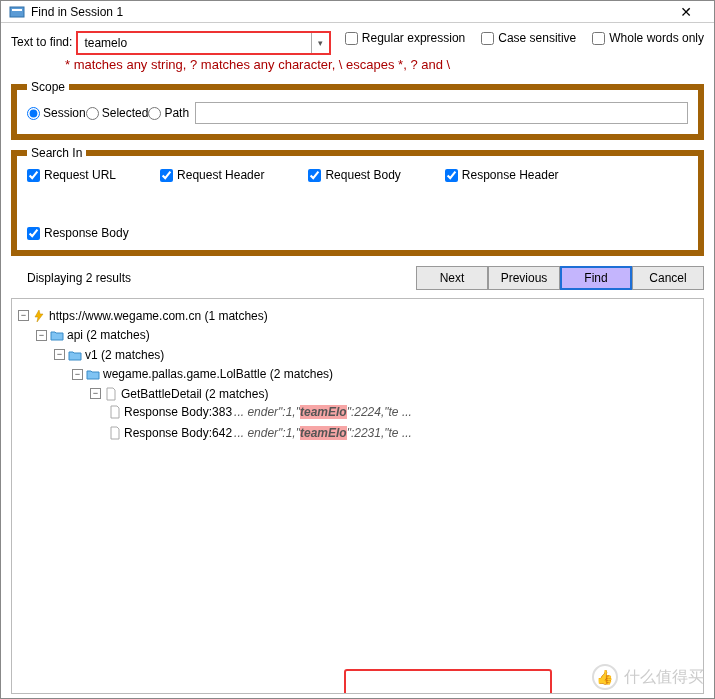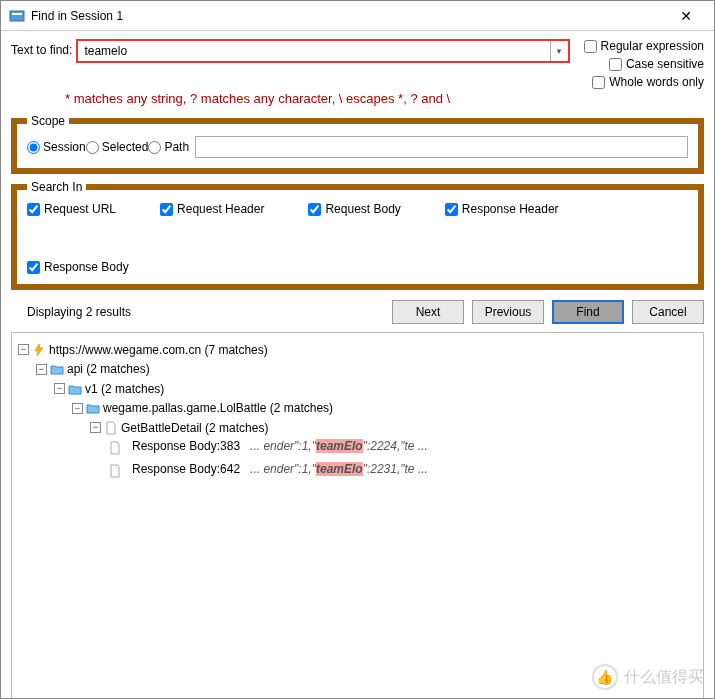--- a/index.html
+++ b/index.html
@@ -1,51 +1,51 @@
 <!DOCTYPE html>
 <html><head>
 <meta charset="utf-8">
 <style>
 * { box-sizing: border-box; margin: 0; padding: 0; }
 body { font-family: "Microsoft YaHei", "Segoe UI", Tahoma, sans-serif; font-size: 12px; background: #fff; color: #000; width: 715px; height: 699px; overflow: hidden; position: relative; border: 1px solid #888; }
-.titlebar { height: 30px; border-bottom: 1px solid #ccc; display: flex; align-items: center; padding: 0 8px; background: #fff; }
+.titlebar { height: 22px; border-bottom: 1px solid #ccc; display: flex; align-items: center; padding: 0 8px; background: #fff; }
 .titlebar .app-icon { width: 16px; height: 16px; margin-right: 6px; display: inline-flex; align-items: center; justify-content: center; }
 .titlebar .title { flex: 1; font-size: 12px; }
 .titlebar .close { width: 40px; height: 28px; display: flex; align-items: center; justify-content: center; font-size: 14px; cursor: pointer; }
 .content { padding: 8px 10px; }
 .row-find { display: flex; align-items: flex-start; gap: 4px; margin-bottom: 2px; }
 .lbl-find { padding-top: 4px; }
 .find-input-wrap { flex: 1; display: flex; align-items: center; border: 2px solid #e33; background: #fff; }
 .find-input { flex: 1; border: none; outline: none; padding: 3px 6px; font-size: 12px; font-family: inherit; }
 .find-dd { width: 18px; height: 20px; border-left: 1px solid #aaa; display: flex; align-items: center; justify-content: center; font-size: 9px; color: #555; cursor: pointer; }
-.opts-col { display: flex; flex-direction: column; gap: 4px; padding-left: 10px; align-items: flex-end; }
+.opts-col { display: flex; gap: 16px; padding-left: 10px; align-items: flex-end; }
 .chk-row { display: flex; align-items: center; gap: 4px; white-space: nowrap; }
 .chk-row input { width: 13px; height: 13px; }
 .hint { font-size: 13px; color: #a00; margin-left: 54px; margin-bottom: 8px; }
 fieldset { border: 6px solid #a16207; margin: 6px 0; padding: 8px 10px 10px 10px; }
 legend { padding: 0 4px; font-size: 12px; }
 .radio-row { display: flex; align-items: center; }
 .radio-row label { display: flex; align-items: center; gap: 3px; }
 .radio-row input[type=radio] { width: 13px; height: 13px; }
 .path-input { flex: 1; margin-left: 6px; border: 1px solid #aaa; height: 22px; padding: 0 4px; background: #fff; }
 .searchin-row { display: flex; align-items: center; gap: 44px; flex-wrap: wrap; }
 .results-bar { display: flex; align-items: center; margin: 10px 0 8px 16px; justify-content: center; }
 .results-text { flex: 1; }
-.btns { display: flex; gap: 8px; }
+.btns { display: flex; }
 .btn { min-width: 72px; height: 24px; border: 1px solid #999; background: #e9e9e9; font-size: 12px; cursor: pointer; font-family: inherit; }
-.btn.primary { border: 2px solid #1e6fd6; background: #a3a3a3; }
+.btn.primary { border: 2px solid #1e6fd6; background: #c4b5fd; }
 .tree-panel { border: 1px solid #bbb; height: 396px; overflow: auto; padding: 6px 4px; background: #fff; position: relative; }
 .tree ul { list-style: none; padding-left: 18px; }
 .tree > ul { padding-left: 2px; }
 .tree li { line-height: 18px; white-space: nowrap; position: relative; }
 .tree-row { display: inline-flex; align-items: center; gap: 3px; }
 .toggle { width: 11px; height: 11px; border: 1px solid #888; display: inline-flex; align-items: center; justify-content: center; font-size: 9px; line-height: 1; cursor: pointer; background: #fff; color: #333; }
 .ico { width: 14px; height: 14px; display: inline-flex; align-items: center; justify-content: center; }
 .ico-bolt svg, .ico-folder svg, .ico-file svg { display: block; }
-.match-line { display: inline-flex; align-items: flex-end; gap: 10px; }
+.match-line { display: inline-flex; align-items: center; gap: 2px; }
 .match-context { font-style: italic; color: #555; }
 .match-hi { background: #f7a6a6; font-weight: bold; font-style: italic; }
 .annot-box { position: absolute; border: 2px solid #e33; pointer-events: none; border-radius: 3px; }
 .annot1 { left: 332px; top: 370px; width: 208px; height: 52px; }
 .watermark { position: absolute; right: 10px; bottom: 8px; display: flex; align-items: center; gap: 6px; color: #ccc; font-size: 16px; pointer-events: none; }
 .wm-circle { width: 26px; height: 26px; border: 2px solid #ddd; border-radius: 50%; display: flex; align-items: center; justify-content: center; font-size: 14px; color: #ddd; }
 </style>
 </head>
 <body>
 
@@ -143,21 +143,21 @@
   <div class="tree-panel tree">
     <ul>
       <li>
         <span class="tree-row">
           <span class="toggle">−</span>
           <span class="ico ico-bolt">
               <svg width="12" height="12">
                 <polygon points="6,0 2,7 5,7 4,12 10,4 7,4" fill="#f5b400" stroke="#c08a00" stroke-width="0.5"></polygon>
               </svg>
             </span>
-          <span>https://www.wegame.com.cn (7 matches)</span>
+          <span>https://www.wegame.com.cn (1 matches)</span>
         </span>
         <ul>
           <li>
             <span class="tree-row">
               <span class="toggle">−</span>
               <span class="ico ico-folder">
                   <svg width="14" height="12">
                     <path d="M1 3 L5 3 L6 4 L13 4 L13 11 L1 11 Z" fill="#7fc3f3" stroke="#3a8cc8"></path>
                   </svg>
                 </span>

